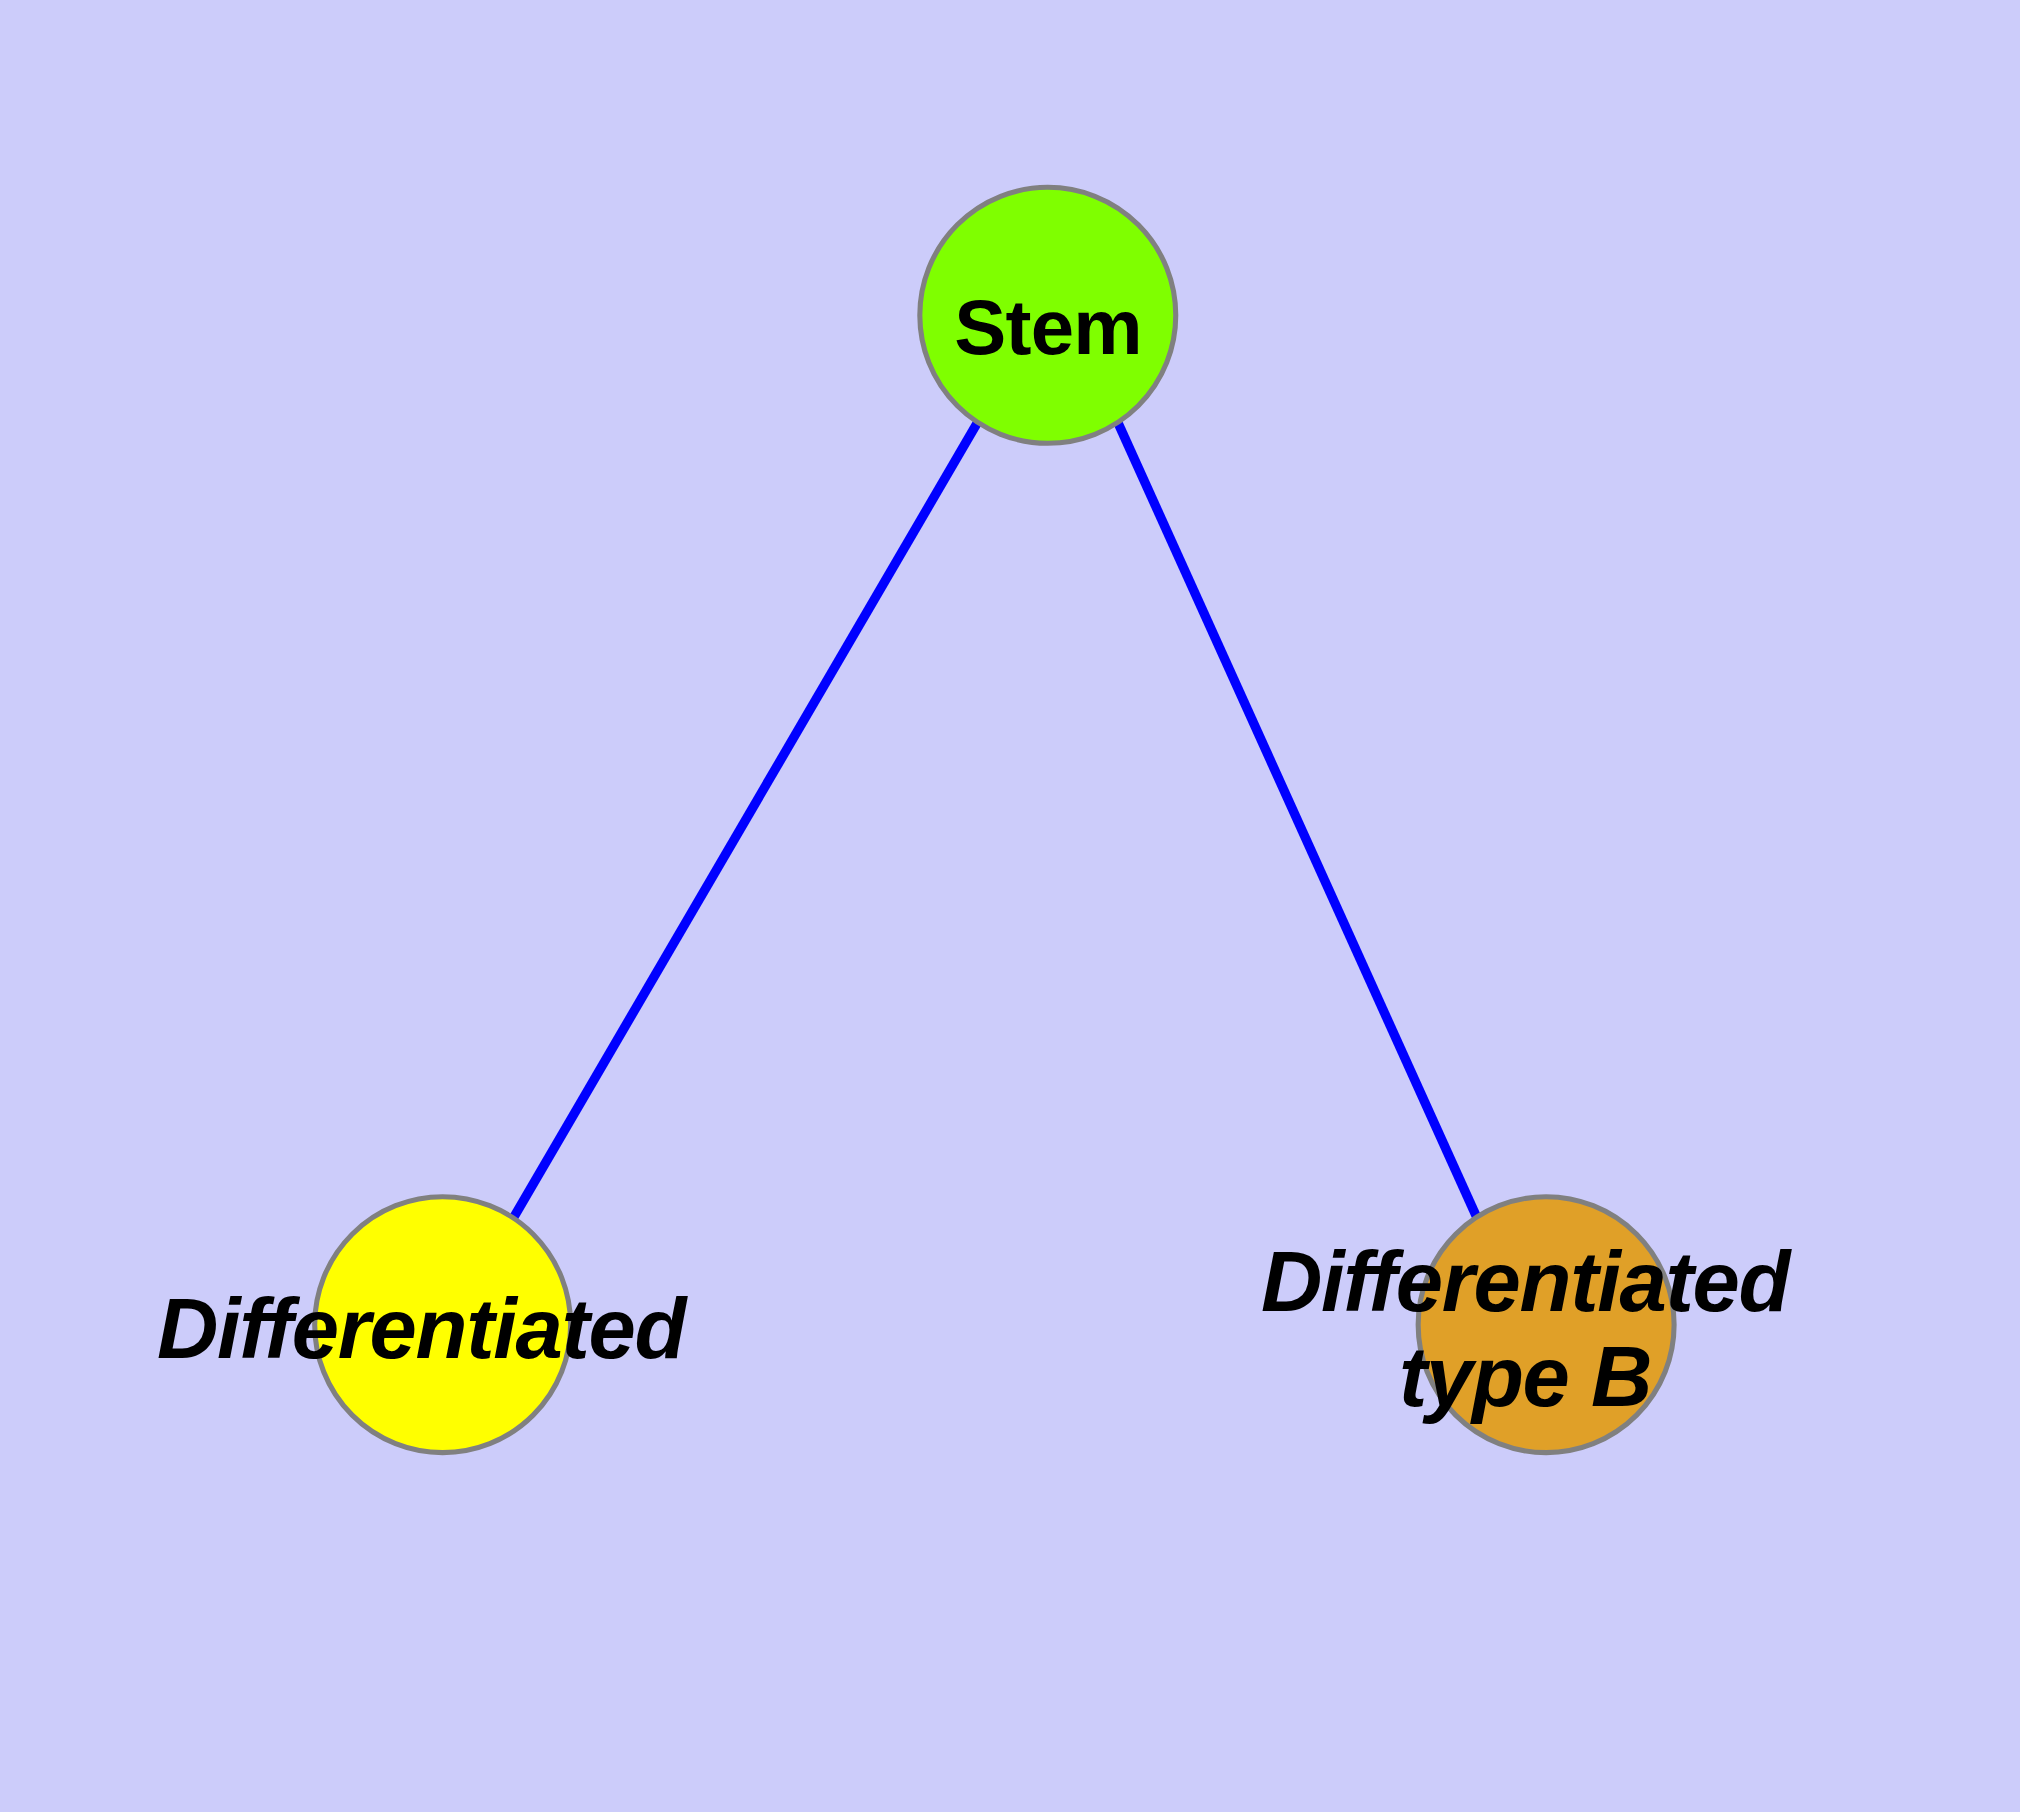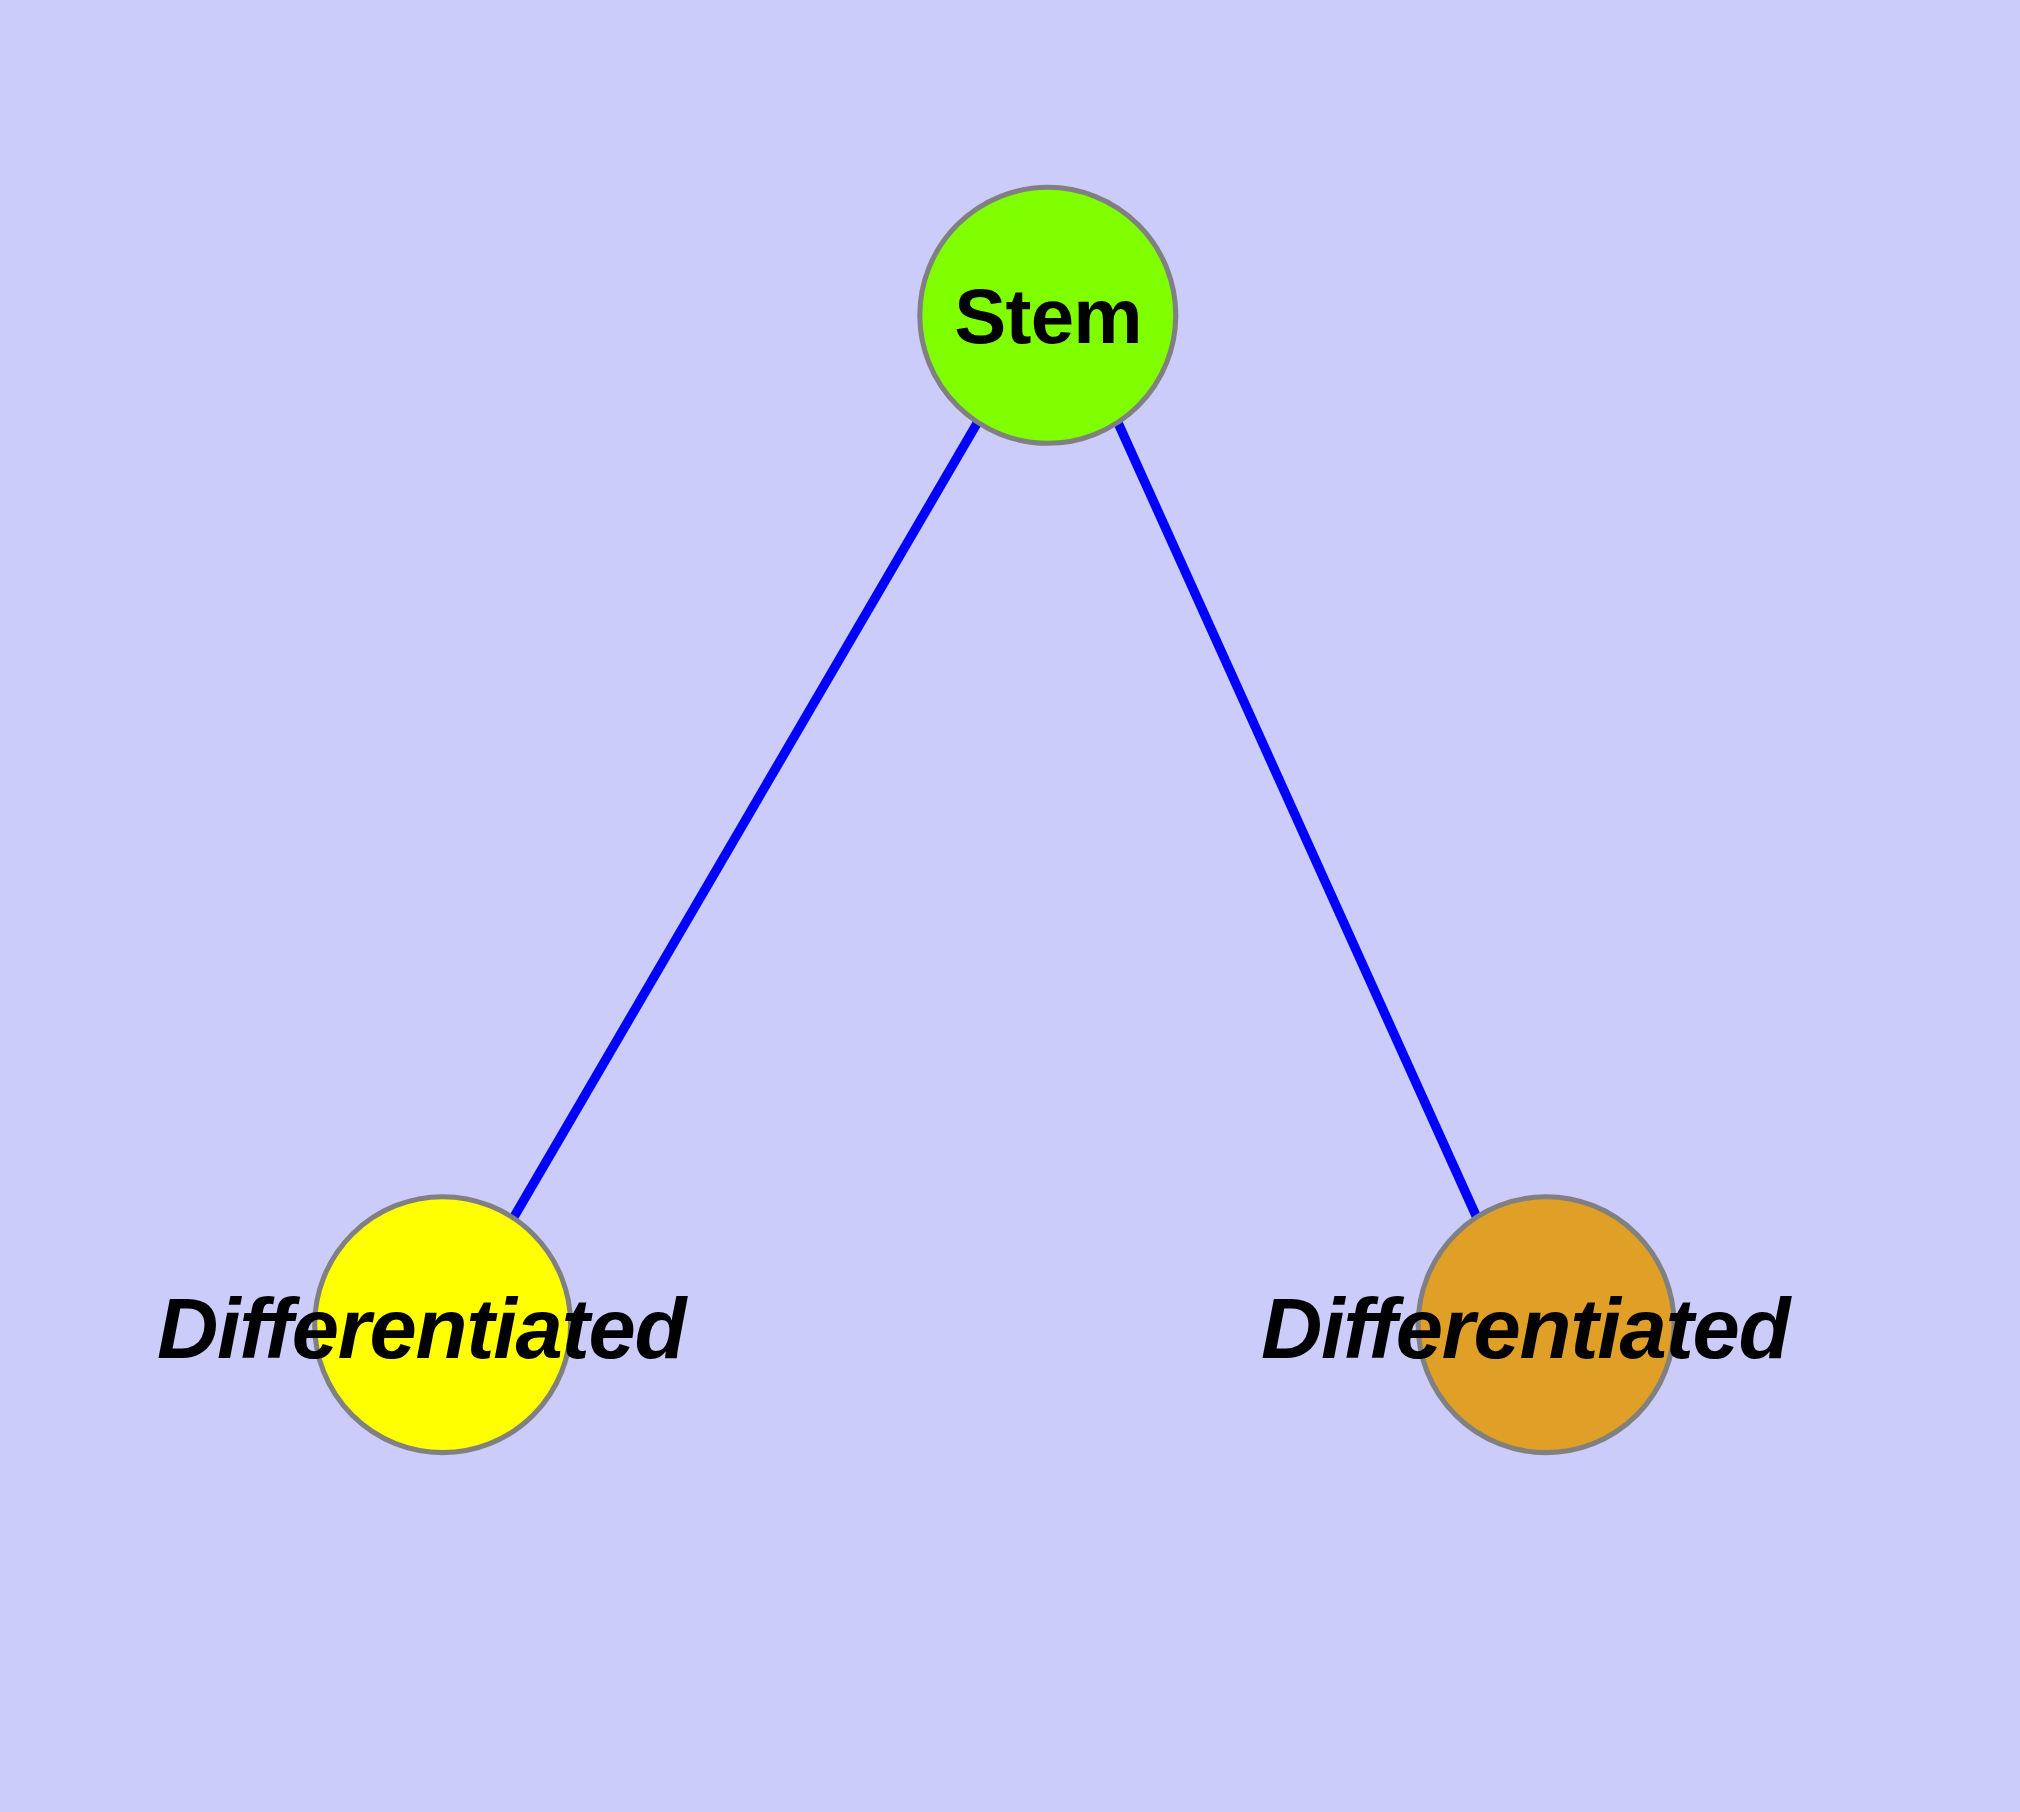--- a/index.html
+++ b/index.html
@@ -54,19 +54,19 @@
         <line x1="1318" y1="497" x2="1742" y2="1436" stroke="#0000ff" stroke-width="11" stroke-linecap="butt"></line>
       </g>
     <g id="node-layer">
         <circle cx="1236" cy="372" r="151" fill="#7fff00" stroke="#808080" stroke-width="6"></circle>
         <circle cx="522" cy="1563" r="151" fill="#ffff00" stroke="#808080" stroke-width="6"></circle>
         <circle cx="1824" cy="1563" r="151" fill="#e0a028" stroke="#808080" stroke-width="6"></circle>
       </g>
   </svg>
 
   <div id="label-layer">
-      <div class="node-label label-stem" style="left: 1048px; top: 317px; font-size: 78px; color: rgb(0, 0, 0);"><span>Stem</span></div>
+      <div class="node-label label-stem" style="left: 1048px; top: 328px; font-size: 78px; color: rgb(0, 0, 0);"><span>Stem</span></div>
       <div class="node-label label-leaf" style="left: 421px; top: 1329px; font-size: 85px; color: rgb(0, 0, 0);"><span>Differentiated</span><br></div>
-      <div class="node-label label-leaf" style="left: 1525px; top: 1329px; font-size: 85px; color: rgb(0, 0, 0);"><span>Differentiated</span><br></div>
+      <div class="node-label label-leaf" style="left: 1525px; top: 1329px; font-size: 85px; color: rgb(0, 0, 0);"><span>Differentiated</span><br><span>type B</span></div>
     </div>
 
 </div>
 
 
 </body></html>

